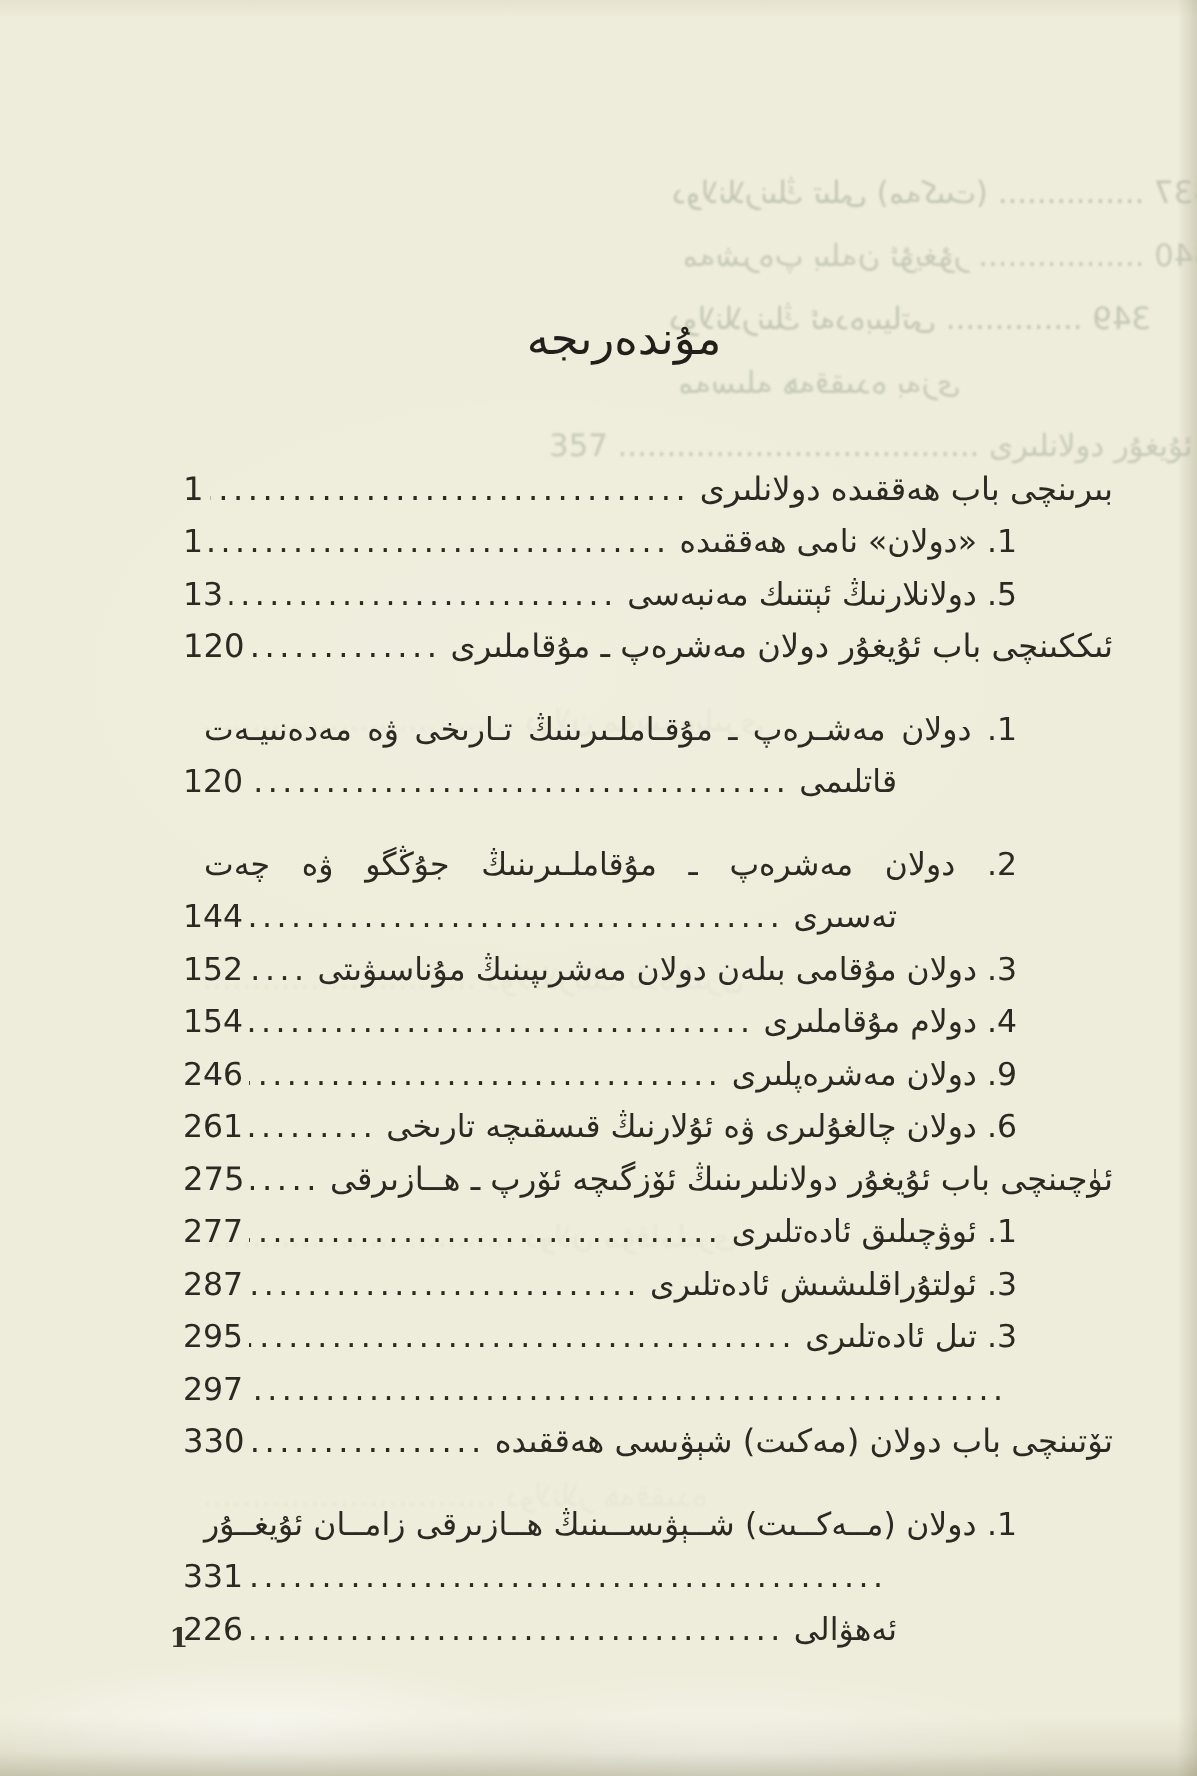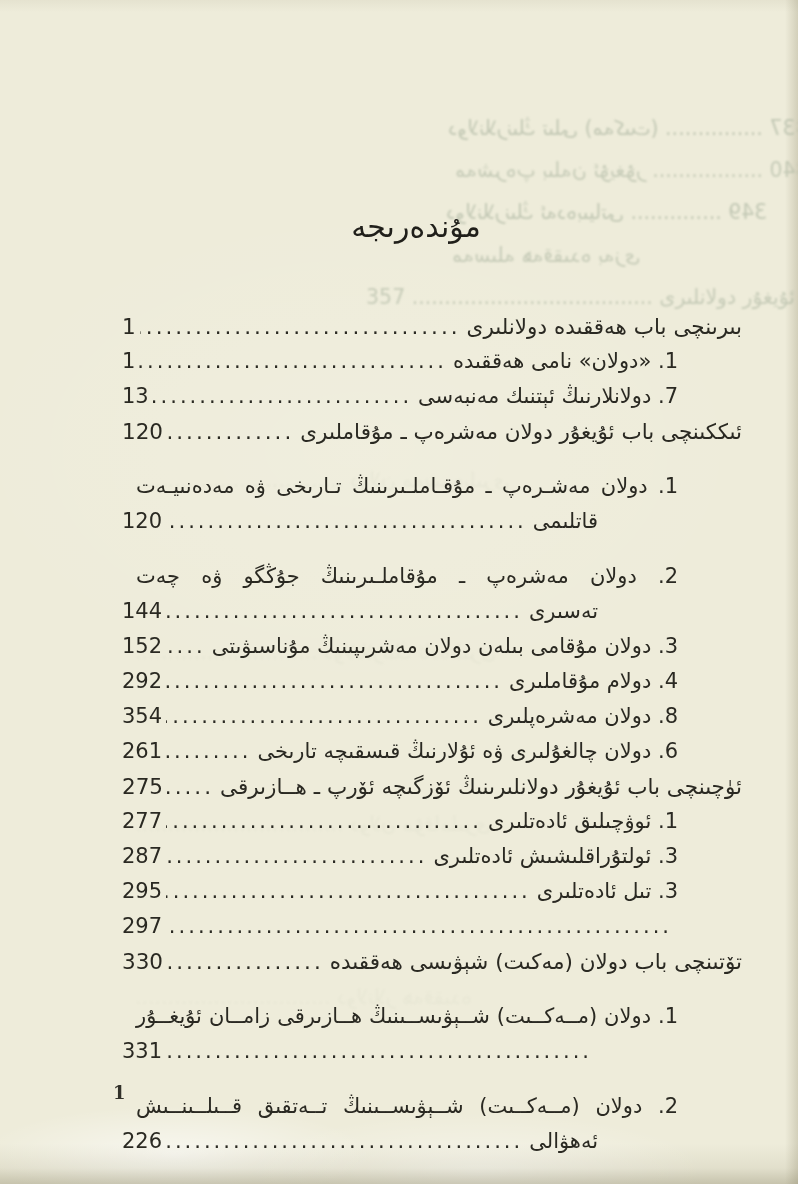--- a/index.html
+++ b/index.html
@@ -83,21 +83,21 @@
       <span class="pg">1</span>
     </div>
 
     <div class="row item">
       <span class="t">1. «دولان» نامى ھەققىدە</span>
       <span class="leader"></span>
       <span class="pg">1</span>
     </div>
 
     <div class="row item">
-      <span class="t">7. دولانلارنىڭ ئېتنىك مەنبەسى</span>
+      <span class="t">5. دولانلارنىڭ ئېتنىك مەنبەسى</span>
       <span class="leader"></span>
       <span class="pg">13</span>
     </div>
 
     <div class="row chapter">
       <span class="t">ئىككىنچى باب ئۇيغۇر دولان مەشرەپ ـ مۇقاملىرى</span>
       <span class="leader"></span>
       <span class="pg">120</span>
     </div>
 
@@ -123,27 +123,27 @@
 
     <div class="row item">
       <span class="t">3. دولان مۇقامى بىلەن دولان مەشرىپىنىڭ مۇناسىۋىتى</span>
       <span class="leader"></span>
       <span class="pg">152</span>
     </div>
 
     <div class="row item">
       <span class="t">4. دولام مۇقاملىرى</span>
       <span class="leader"></span>
-      <span class="pg">292</span>
-    </div>
-
-    <div class="row item">
-      <span class="t">8. دولان مەشرەپلىرى</span>
-      <span class="leader"></span>
-      <span class="pg">354</span>
+      <span class="pg">154</span>
+    </div>
+
+    <div class="row item">
+      <span class="t">9. دولان مەشرەپلىرى</span>
+      <span class="leader"></span>
+      <span class="pg">246</span>
     </div>
 
     <div class="row item">
       <span class="t">6. دولان چالغۇلىرى ۋە ئۇلارنىڭ قىسقىچە تارىخى</span>
       <span class="leader"></span>
       <span class="pg">261</span>
     </div>
 
     <div class="row chapter">
       <span class="t">ئۈچىنچى باب ئۇيغۇر دولانلىرىنىڭ ئۆزگىچە ئۆرپ ـ ھــازىرقى</span>
@@ -182,23 +182,20 @@
 
     <div class="row wrap">
       <span class="t">1. دولان (مــەكــىت) شــېۋىســىنىڭ ھــازىرقى زامــان ئۇيغــۇر</span>
     </div>
 
     <div class="row cont">
       <span class="leader"></span>
       <span class="pg">331</span>
     </div>
 
-    <div class="row wrap">
-      <span class="t">2. دولان (مــەكــىت) شــېۋىســىنىڭ تــەتقىق قــىلــىنــىش</span>
-    </div>
 
     <div class="row cont">
       <span class="t">ئەھۋالى</span>
       <span class="leader"></span>
       <span class="pg">226</span>
     </div>
 
   </div>
 
   <div class="folio">1</div>

